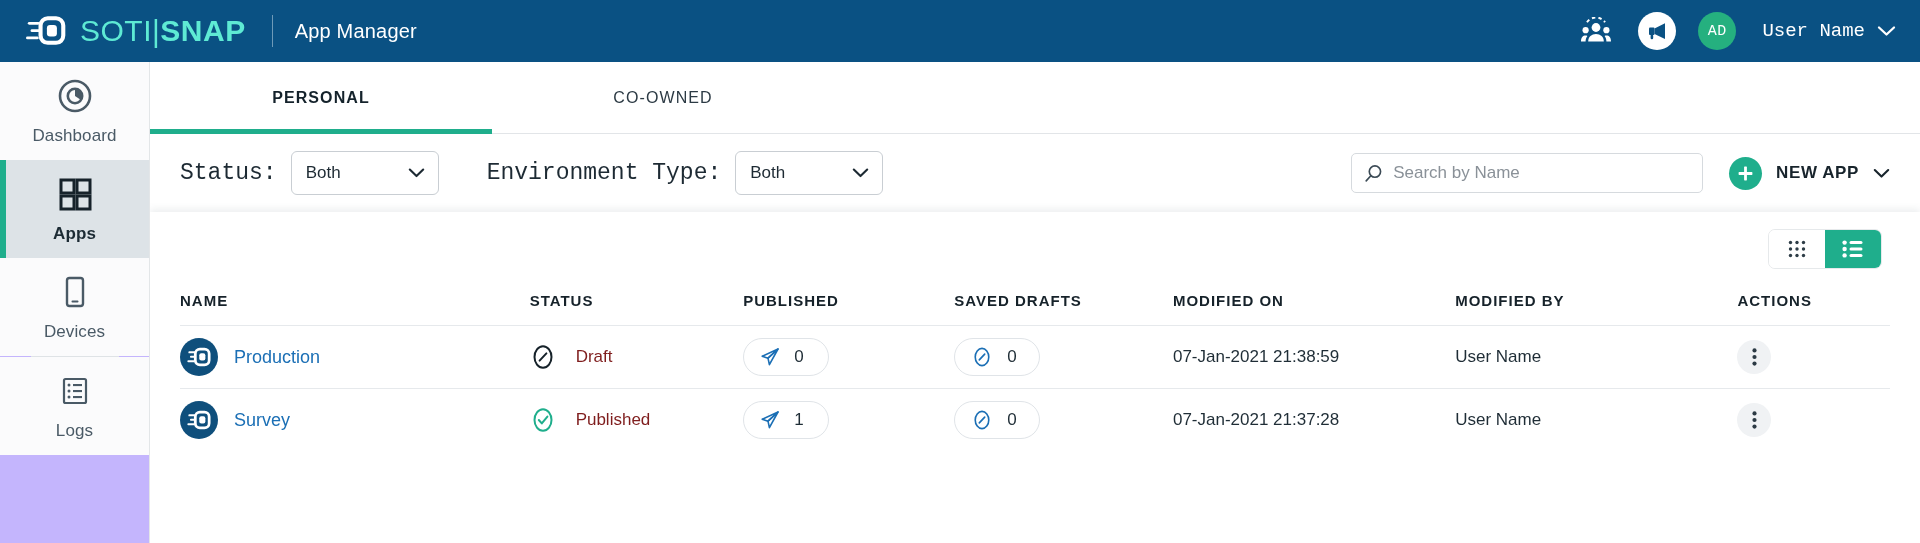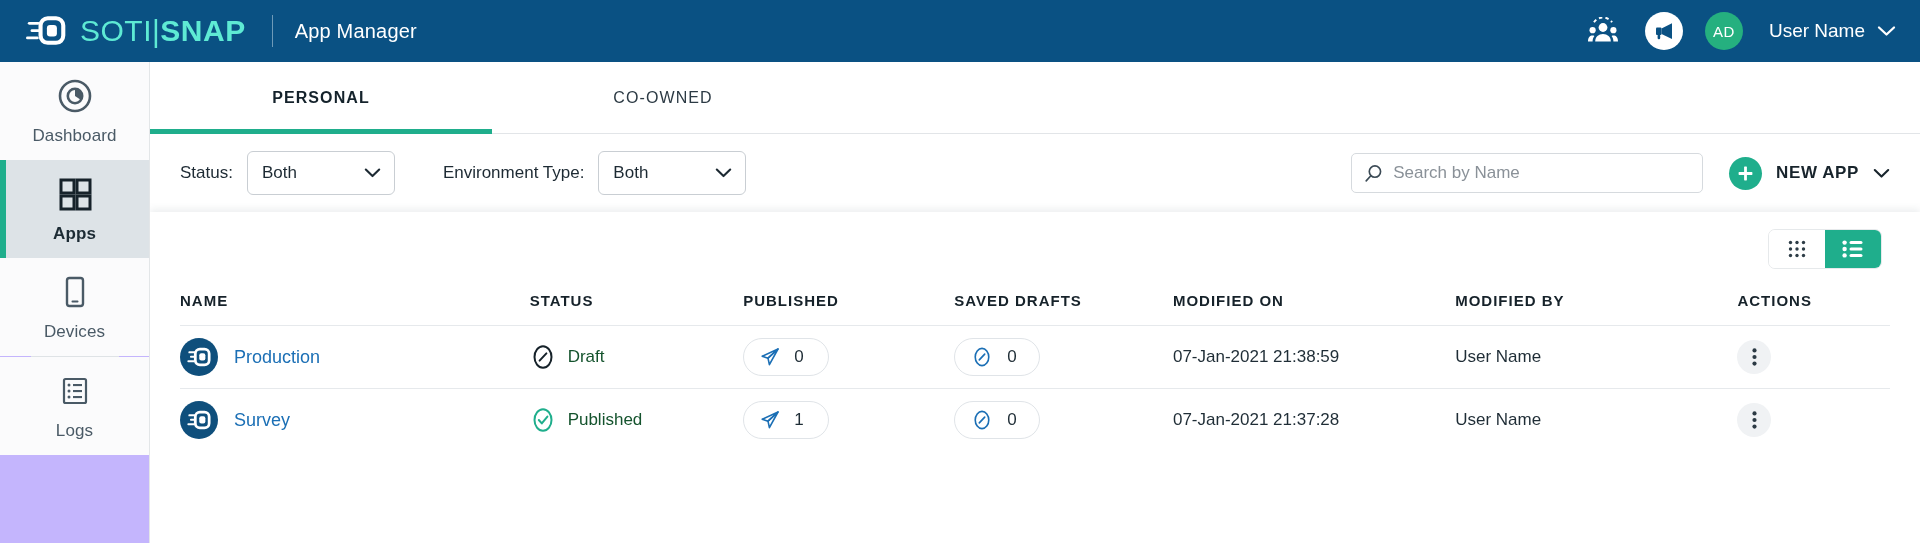--- a/index.html
+++ b/index.html
@@ -61,20 +61,21 @@
     font-weight: 400;
     letter-spacing: 0.2px;
     white-space: nowrap;
   }
 
   .topbar-right {
     margin-left: auto;
     display: flex;
     align-items: center;
     gap: 22px;
+    font-family: Liberation Mono, monospace;
   }
   .icon-btn {
     width: 40px; height: 40px;
     display: flex; align-items: center; justify-content: center;
     cursor: pointer;
   }
   .announce-circle {
     width: 38px; height: 38px;
     background: #ffffff;
     border-radius: 50%;
@@ -200,23 +201,24 @@
     padding: 0 30px 0 30px;
     background: #ffffff;
   }
   .filter-group {
     display: flex;
     align-items: center;
     gap: 14px;
   }
   .filter-group + .filter-group { margin-left: 48px; }
   .filter-label {
-    font-size: 17px;
+    font-size: 23px;
     color: #1d2a33;
     white-space: nowrap;
+    font-family: Liberation Mono, monospace;
   }
   .select {
     position: relative;
     width: 148px;
     height: 44px;
     border: 1px solid #c9ced3;
     border-radius: 6px;
     background: #ffffff;
     display: flex;
     align-items: center;
@@ -359,23 +361,23 @@
   }
   .app-link {
     color: #1b6fb5;
     font-size: 18px;
     cursor: pointer;
     white-space: nowrap;
   }
   .status-cell {
     display: flex;
     align-items: center;
-    gap: 12px;
+    gap: 20px;
     font-size: 17px;
-    color: #14532d;
+    color: #7f1d1d;
   }
   .count-pill {
     display: inline-flex;
     align-items: center;
     gap: 14px;
     width: 86px;
     height: 38px;
     border: 1px solid #e0e4e8;
     border-radius: 20px;
     padding: 0 16px;

